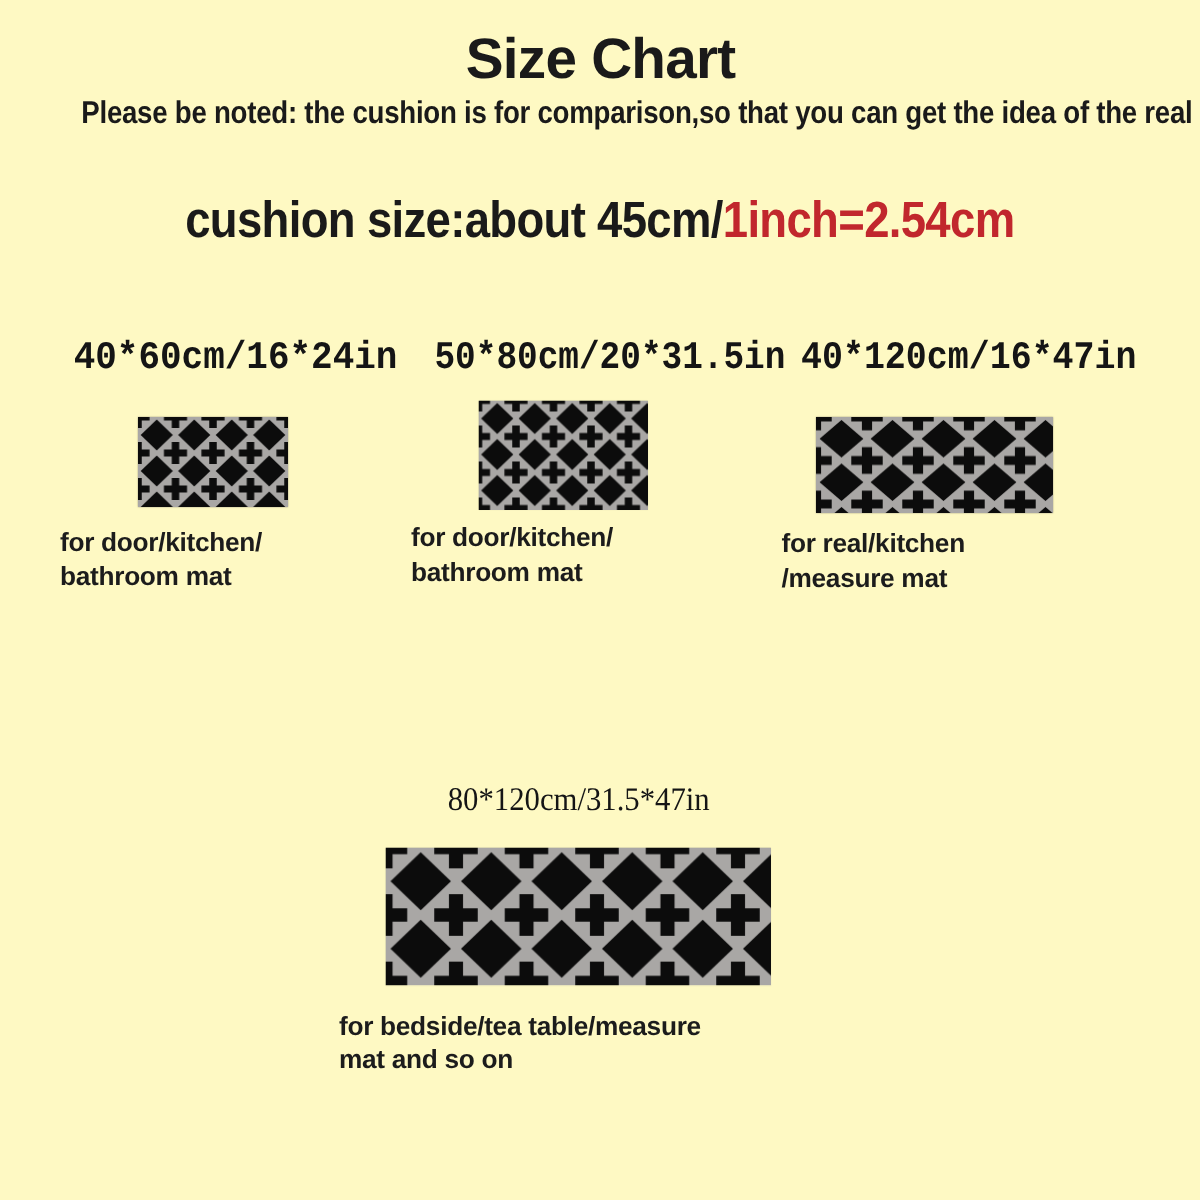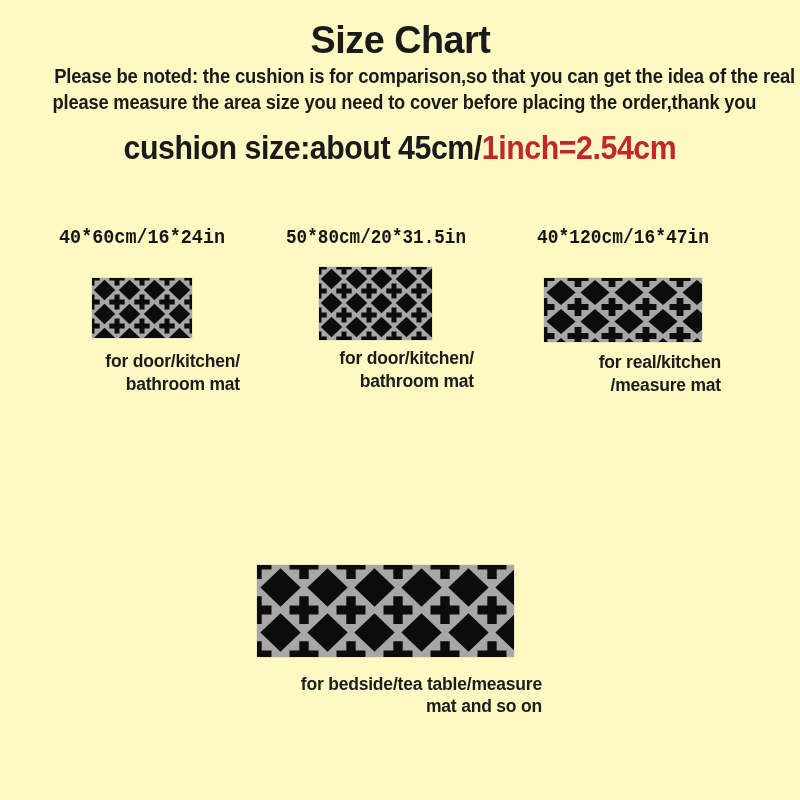--- a/index.html
+++ b/index.html
@@ -31,29 +31,29 @@
   }
 
   .col{position:absolute;top:226px;width:204px;height:185px;}
   .col-1{left:40px;}
   .col-2{left:274px;}
   .col-3{left:521px;}
 
   .size-label{
     position:absolute;top:0;left:0;right:0;text-align:center;
     font-family:"Liberation Mono", monospace;
-    font-weight:700;font-size:20px;line-height:24px;color:#151515;
+    font-weight:700;font-size:26px;line-height:24px;color:#151515;
   }
   .mat{position:absolute;filter:blur(0.4px);box-shadow:0 0 1px rgba(60,60,60,.5);}
   .mat-1{left:52px;top:52px;}
   .mat-2{left:45px;top:41px;}
   .mat-3{left:23px;top:52px;}
 
   .caption{
-    position:absolute;left:0;right:4px;text-align:right;
+    position:absolute;left:0;right:17px;text-align:left;
     font-weight:700;font-size:17.5px;line-height:23px;color:#1c1c1c;
     letter-spacing:-0.2px;
   }
   .cap-1{top:124px;}
   .cap-2{top:121px;}
   .cap-3{top:125px;}
 
   .bottom-group{position:absolute;left:226px;top:520px;width:320px;height:230px;}
   .bottom-size-label{
     position:absolute;top:0;left:0;right:0;text-align:center;
@@ -94,23 +94,20 @@
 <div class="page">
 
   <div class="center-line title">
     <span class="fit" style="transform: scaleX(0.994);">Size Chart</span>
   </div>
 
   <div class="center-line notice">
     <div>
       <span class="fit" style="transform: scaleX(0.878);">Please be noted: the cushion is for comparison,so that you can get the idea of the real size</span>
     </div>
-    <div>
-      <span class="fit" style="transform: scaleX(0.87);">please measure the area size you need to cover before placing the order,thank you</span>
-    </div>
   </div>
 
   <div class="center-line cushion">
     <span class="fit" style="transform: scaleX(0.892);">
       <span>cushion size:about 45cm/</span><span style="color: rgb(193, 39, 45);">1inch=2.54cm</span>
     </span>
   </div>
 
   <div class="col col-1">
     <div class="size-label">
@@ -145,20 +142,23 @@
     <svg class="mat mat-3" width="158" height="64">
       <rect width="158" height="64" fill="url(#matM)"></rect>
     </svg>
     <div class="caption cap-3">
       <div>for real/kitchen</div>
       <div>/measure mat</div>
     </div>
   </div>
 
   <div class="bottom-group">
+    <div class="bottom-size-label">
+      <span class="fit" style="transform: scaleX(0.931);">80*120cm/31.5*47in</span>
+    </div>
     <svg class="mat mat-4" width="257" height="92">
       <rect width="257" height="92" fill="url(#matL)"></rect>
     </svg>
     <div class="caption cap-4">
       <div>for bedside/tea table/measure</div>
       <div>mat and so on</div>
     </div>
   </div>
 
 </div>

